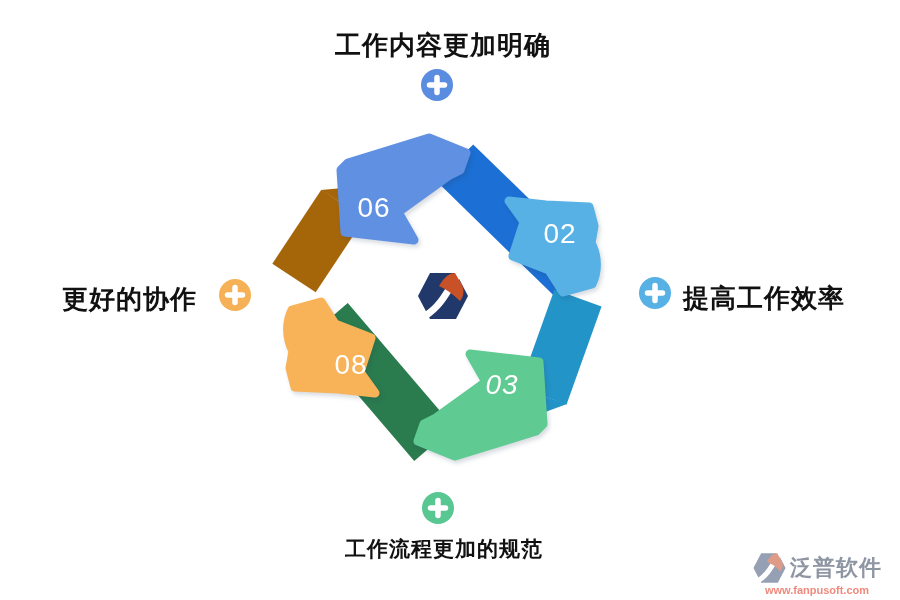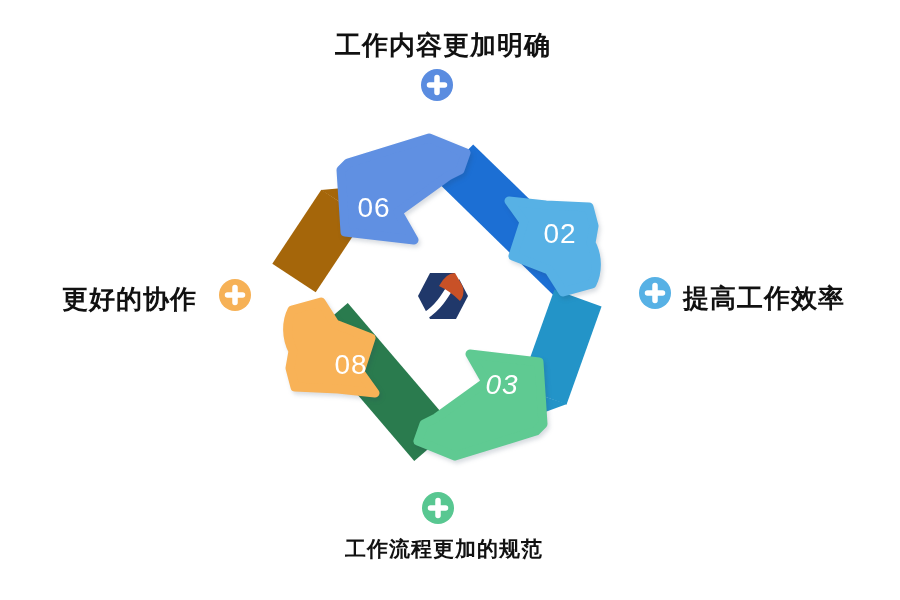--- a/index.html
+++ b/index.html
@@ -89,14 +89,25 @@
     <circle cx="16" cy="16" r="16" fill="#f6b156"></circle>
     <path d="M16 8.5 V23.5 M8.5 16 H23.5" stroke="#ffffff" stroke-width="5.5" stroke-linecap="round"></path>
   </svg>
 
   <svg class="plus-icon plus-bottom" viewBox="0 0 32 32">
     <circle cx="16" cy="16" r="16" fill="#58c791"></circle>
     <path d="M16 8.5 V23.5 M8.5 16 H23.5" stroke="#ffffff" stroke-width="5.5" stroke-linecap="round"></path>
   </svg>
   <div class="side-label label-bottom">工作流程更加的规范</div>
 
+  <div class="watermark">
+    <div class="wm-row">
+      <svg width="35" height="36" viewBox="0 0 52 56">
+        <polygon points="1,28 13,5 39,5 51,28 39,51 13,51" fill="#95a0b4"></polygon>
+        <path d="M 8 48 C 24 38 30 24 42 5" fill="none" stroke="#ffffff" stroke-width="8"></path>
+        <path d="M 22 18 Q 29 5 38 5 L 45 17 Q 48 23 45 30 L 43 33 Q 33 23 22 18 Z" fill="#e09a88"></path>
+      </svg>
+      <span class="wm-brand" style="color: rgb(143, 150, 163);">泛普软件</span>
+    </div>
+    <div class="wm-url" style="color: rgb(239, 138, 126);">www.fanpusoft.com</div>
+  </div>
 
 </div>
 
 </body></html>

